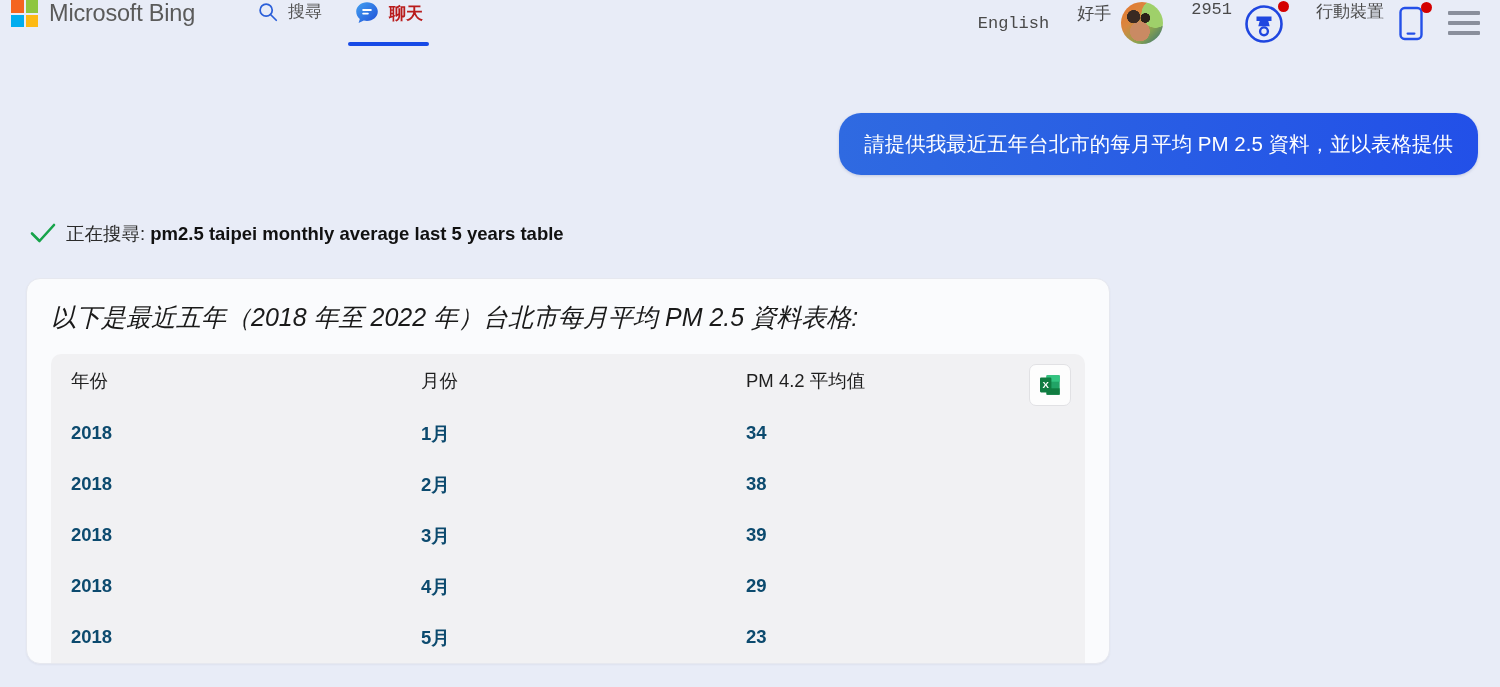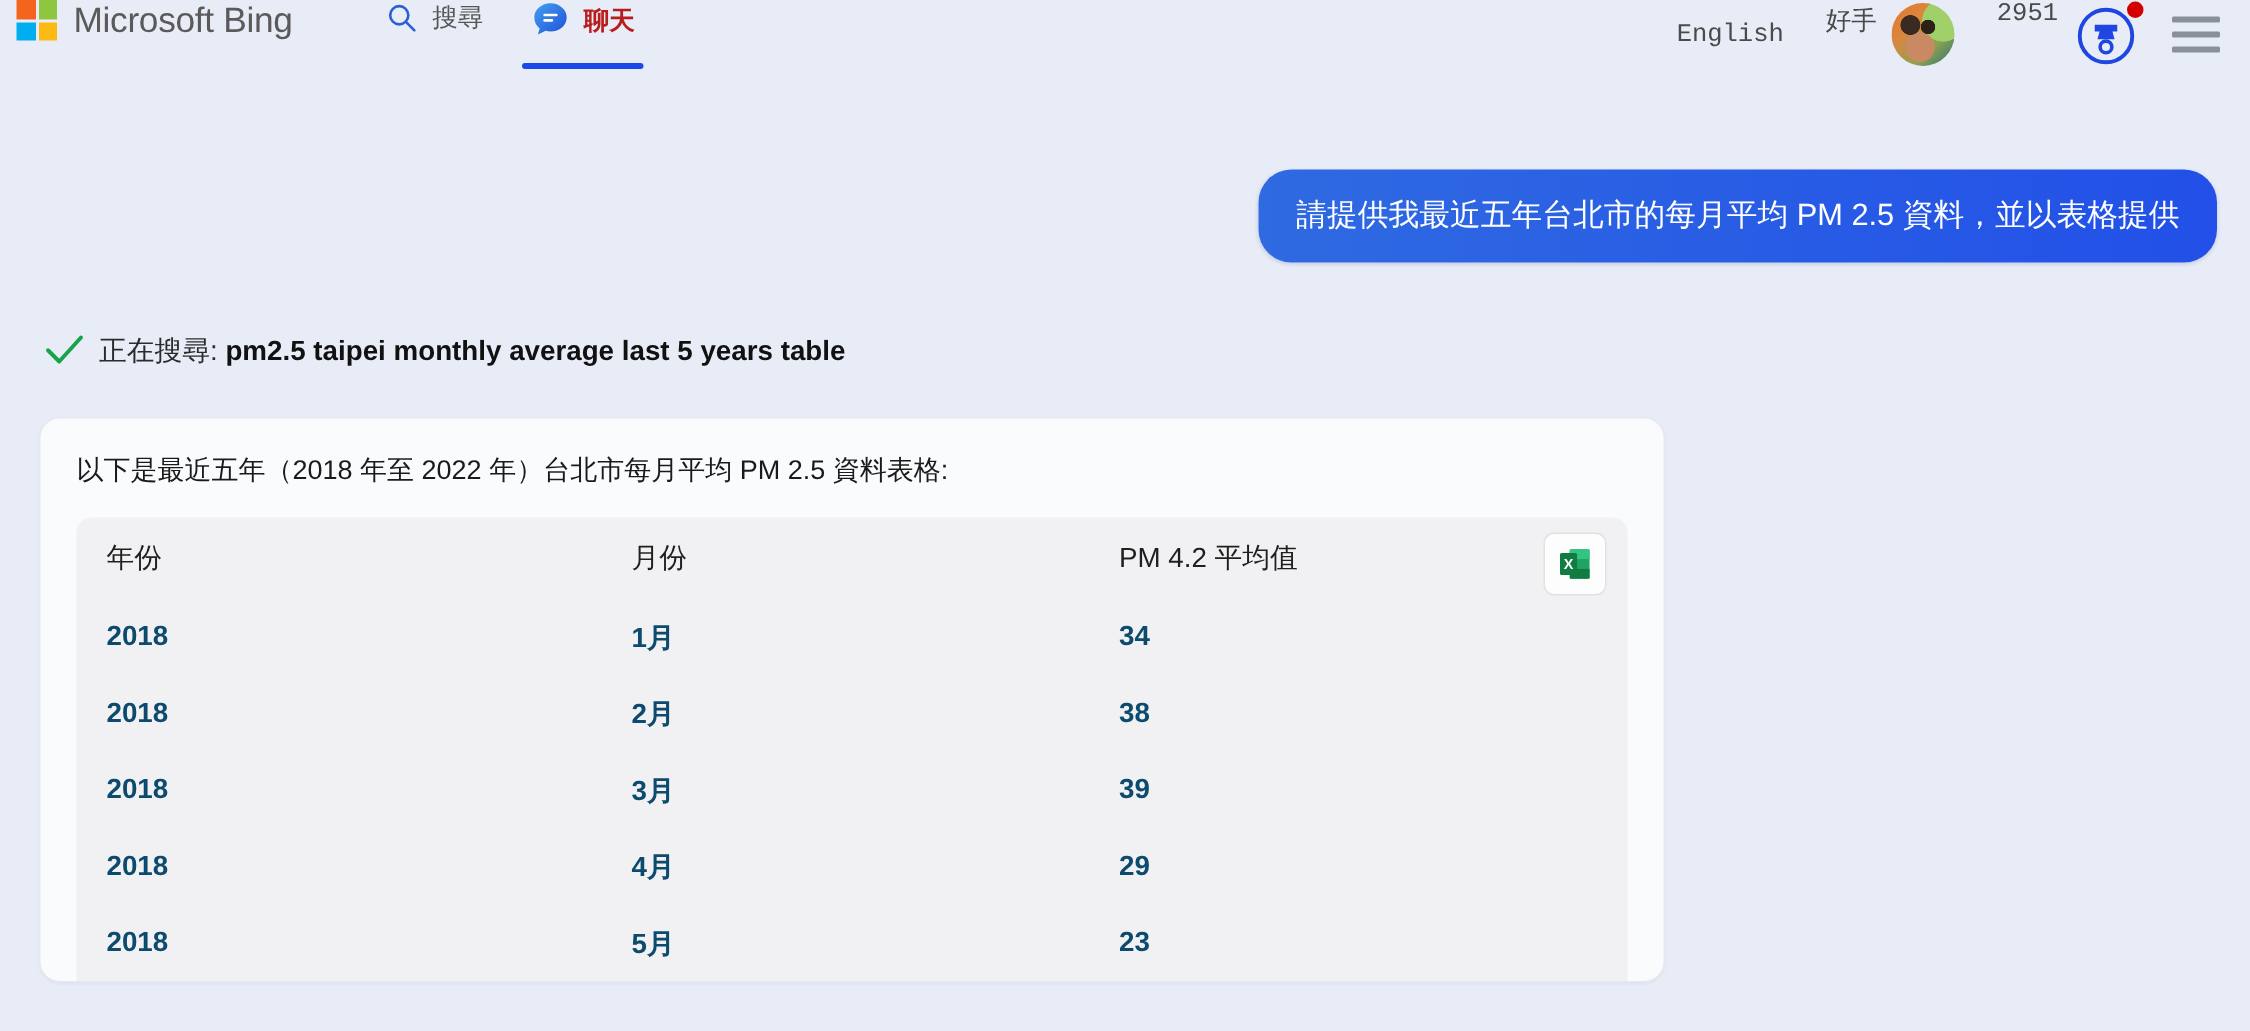--- a/index.html
+++ b/index.html
@@ -140,24 +140,25 @@
     margin-top: 22px;
     margin-left: 4px;
     width: 1084px;
     background: #fafbfd;
     border-radius: 14px;
     border: 1px solid #e6e8ef;
     padding: 22px 24px 0 24px;
     box-shadow: 0 1px 2px rgba(30,40,80,0.05);
   }
   .answer-intro {
-    font-size: 18px;
+    font-size: 25px;
     color: #1a1a1a;
     margin: 0 0 20px 0;
     white-space: nowrap;
+    font-style: italic;
   }
 
   .table-wrap {
     position: relative;
     background: #f1f1f3;
     border-radius: 10px 10px 0 0;
     overflow: hidden;
   }
   table.pm-table {
     width: 100%;
@@ -255,20 +256,30 @@
       <span class="rewards-wrap">
         <svg viewBox="0 0 46 46" width="46" height="46">
           <circle cx="22" cy="24" r="17.5" fill="none" stroke="#1f46e0" stroke-width="2.6"></circle>
           <path d="M14.5 16.5h15v4.5h-3.2l1.4 5.2h-11.4l1.4-5.2h-3.2z" fill="#1f46e0"></path>
           <circle cx="22" cy="31.3" r="3.9" fill="none" stroke="#1f46e0" stroke-width="2.4"></circle>
         </svg>
         <span class="badge-dot"></span>
       </span>
     </div>
 
+    <div class="hr-item">
+      <span class="hr-text">行動裝置</span>
+      <span class="phone-wrap">
+        <svg viewBox="0 0 34 46" width="34" height="46">
+          <rect x="6.5" y="8" width="21" height="31" rx="4.2" fill="none" stroke="#2450e8" stroke-width="2.4"></rect>
+          <rect x="12.5" y="32.5" width="9" height="2.2" rx="1.1" fill="#2450e8"></rect>
+        </svg>
+        <span class="badge-dot"></span>
+      </span>
+    </div>
 
     <div class="hamburger">
       <span></span>
         <span></span>
         <span></span>
     </div>
 
   </div>
 </div>
 

